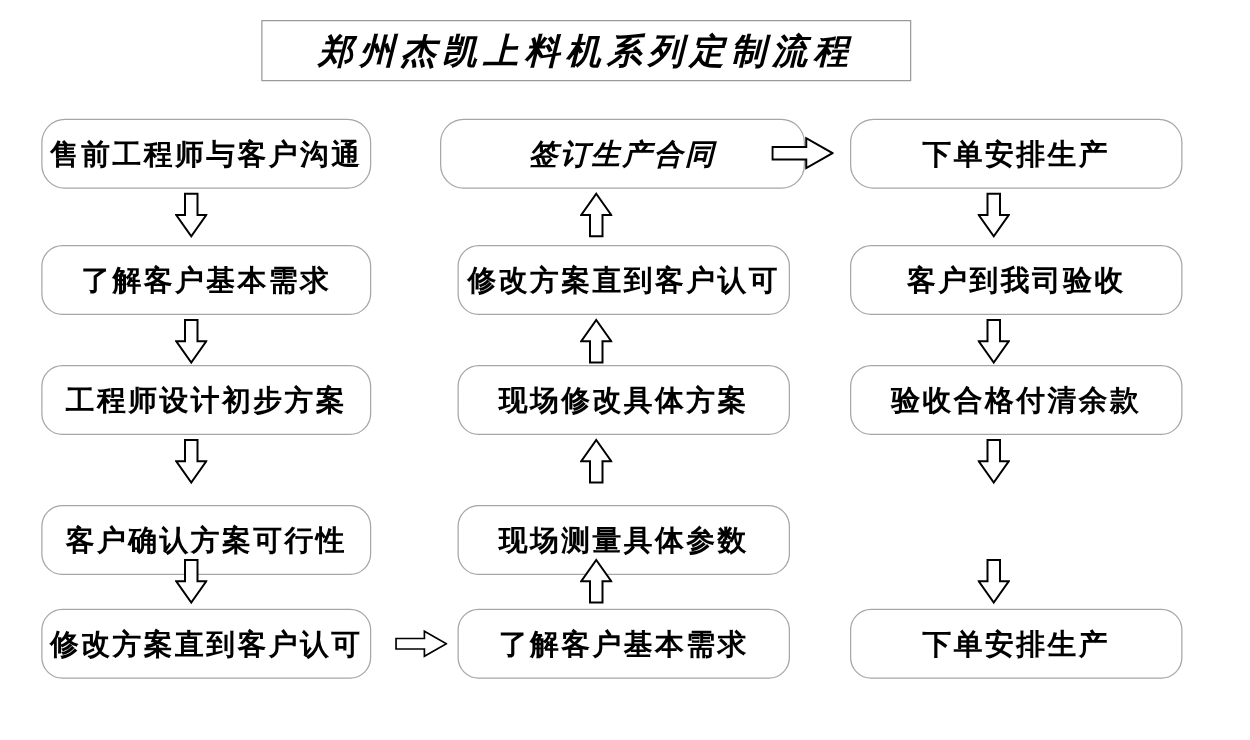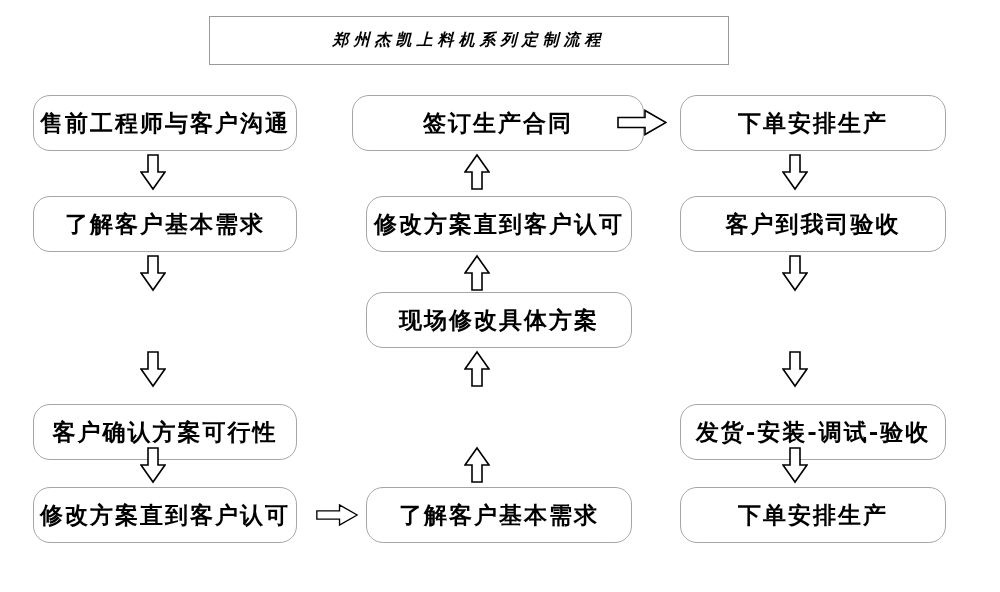--- a/index.html
+++ b/index.html
@@ -20,21 +20,21 @@
   }
   .title-box {
     position: absolute;
     left: 209px; top: 16px;
     width: 520px; height: 49px;
     border: 1px solid #9a9a9a;
     display: flex; align-items: center; justify-content: center;
     box-sizing: border-box;
   }
   .title-text {
-    font-size: 16px;
+    font-size: 28px;
     font-weight: bold;
     font-style: italic;
     letter-spacing: 5px;
     color: var(--text);
     white-space: nowrap;
   }
   .node {
     position: absolute;
     height: 56px;
     border: 1px solid var(--box-border);
@@ -44,22 +44,22 @@
     box-sizing: border-box;
     font-size: 23px;
     font-weight: bold;
     letter-spacing: 2px;
     color: var(--text);
     white-space: nowrap;
   }
   .col-left   { left: 33px;  width: 264px; }
   .col-mid    { left: 366px; width: 266px; }
   .col-right  { left: 680px; width: 266px; }
-  .col-mid.row-1 { left: 352px; width: 292px; }
-  .row-1 { top: 95px; }
+  .col-mid.row-1 { left: 352px; width: 292px; font-style: italic; }
+  .row-1 { top: 95px; border-radius: 19px; }
   .row-2 { top: 196px; font-family: Liberation Serif, serif; }
   .row-3 { top: 292px; }
   .row-4 { top: 388px; margin-top: 16px; }
   .row-5 { top: 487px; }
   .arrow { position: absolute; line-height: 0; }
   .arrow svg { display: block; }
   .arrow polygon {
     fill: var(--arrow-fill);
     stroke: var(--arrow-outline);
     stroke-width: 1.6;
@@ -80,31 +80,33 @@
 <body>
 
 <div class="canvas">
 
   <div class="title-box">
     <span class="title-text">郑州杰凯上料机系列定制流程</span>
   </div>
 
   <div class="node col-left row-1">售前工程师与客户沟通</div>
   <div class="node col-left row-2">了解客户基本需求</div>
+  <div class="node col-left row-3">工程师设计初步方案</div>
   <div class="node col-left row-4">客户确认方案可行性</div>
   <div class="node col-left row-5">修改方案直到客户认可</div>
 
   <div class="node col-mid row-1">签订生产合同</div>
   <div class="node col-mid row-2">修改方案直到客户认可</div>
   <div class="node col-mid row-3">现场修改具体方案</div>
+  <div class="node col-mid row-4">现场测量具体参数</div>
   <div class="node col-mid row-5">了解客户基本需求</div>
 
   <div class="node col-right row-2">客户到我司验收</div>
   <div class="node col-right row-1">下单安排生产</div>
-  <div class="node col-right row-4">发货-安装-调试-验收</div>
+  <div class="node col-right row-3">验收合格付清余款</div>
   <div class="node col-right row-5">下单安排生产</div>
 
   <div class="arrow v-arrow al t1">
     <svg width="26" height="38" viewBox="0 0 26 36">
         <polygon points="8,1 18,1 18,18 25,18 13,35 1,18 8,18"></polygon>
       </svg>
   </div>
   <div class="arrow v-arrow al t2">
     <svg width="26" height="38" viewBox="0 0 26 36">
         <polygon points="8,1 18,1 18,18 25,18 13,35 1,18 8,18"></polygon>

